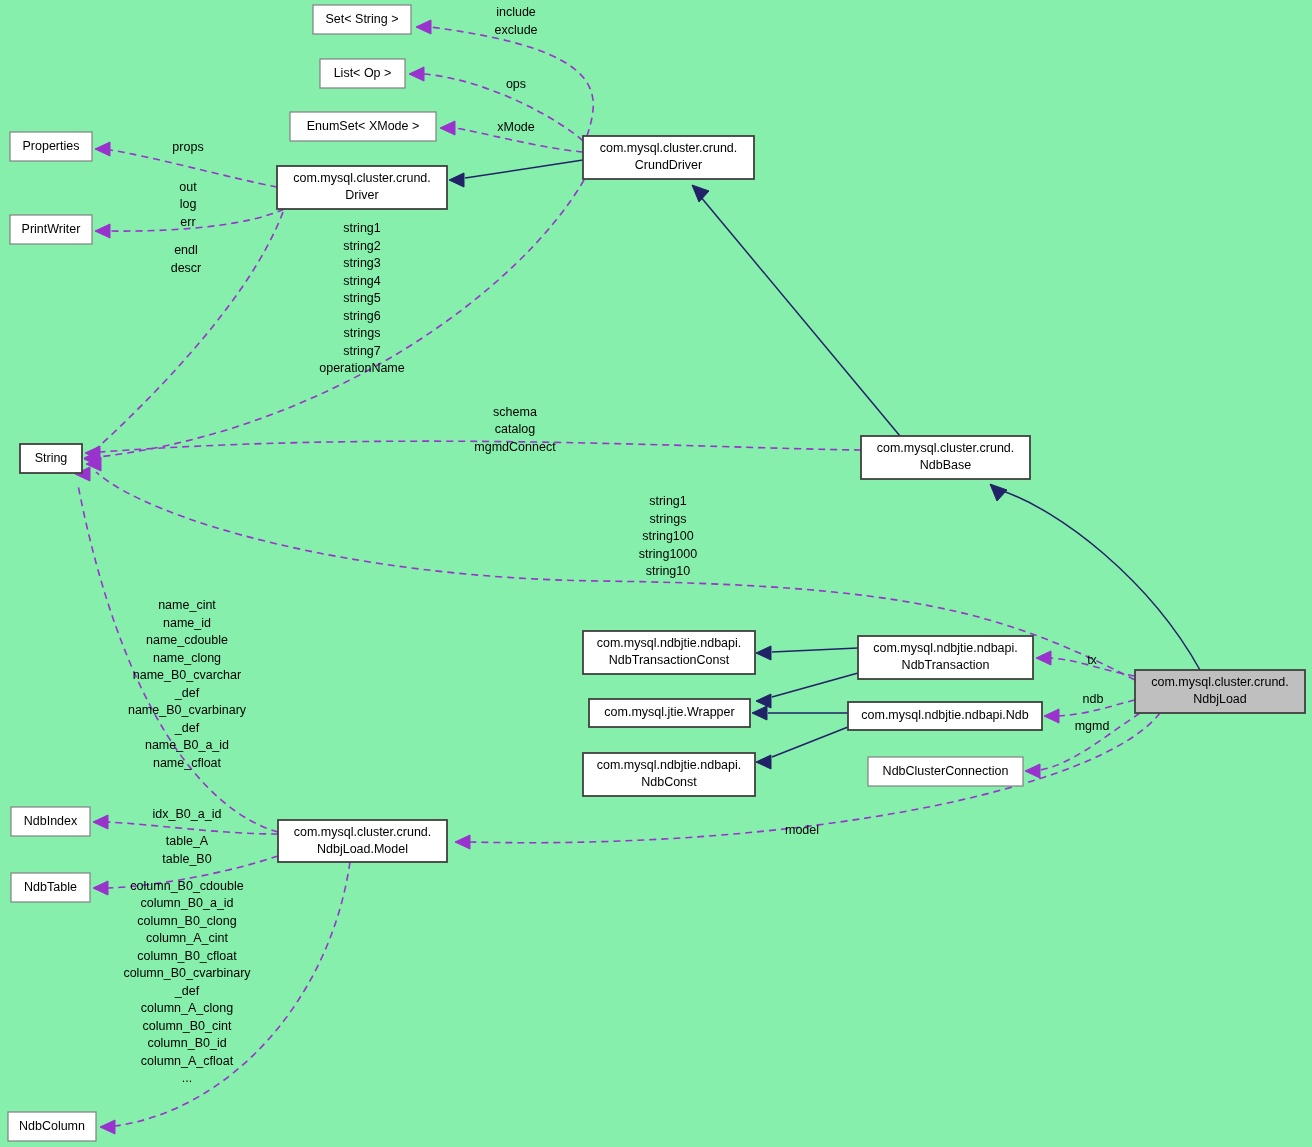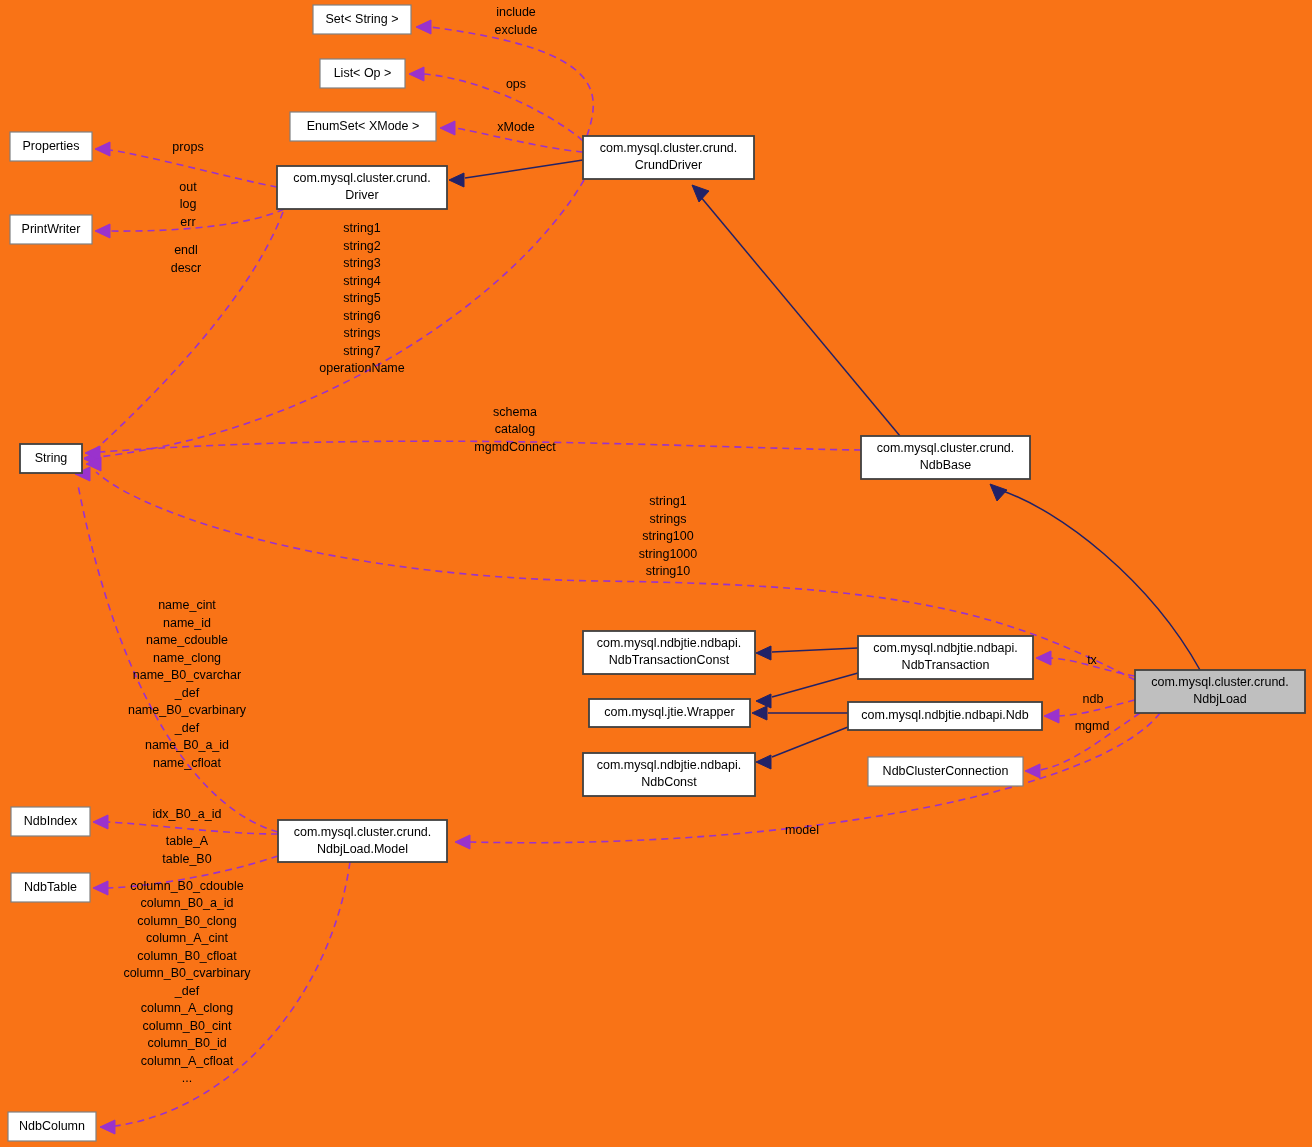--- a/index.html
+++ b/index.html
@@ -7,21 +7,21 @@
     padding: 0;
     background: #ffffff;
   }
   body {
     font-family: "Liberation Sans", sans-serif;
   }
   #diagram-root {
     position: relative;
     width: 1312px;
     height: 1147px;
-    background: #f97316;
+    background: #86efac;
     overflow: hidden;
   }
   svg.graph {
     position: absolute;
     top: 0;
     left: 0;
     width: 1312px;
     height: 1147px;
   }
   .node-box {

